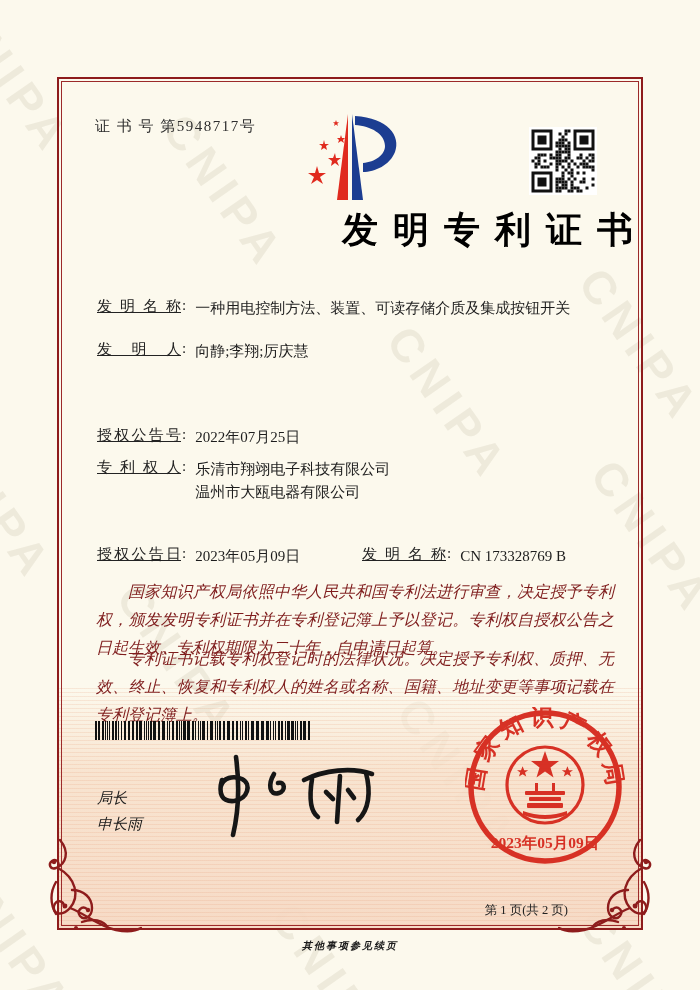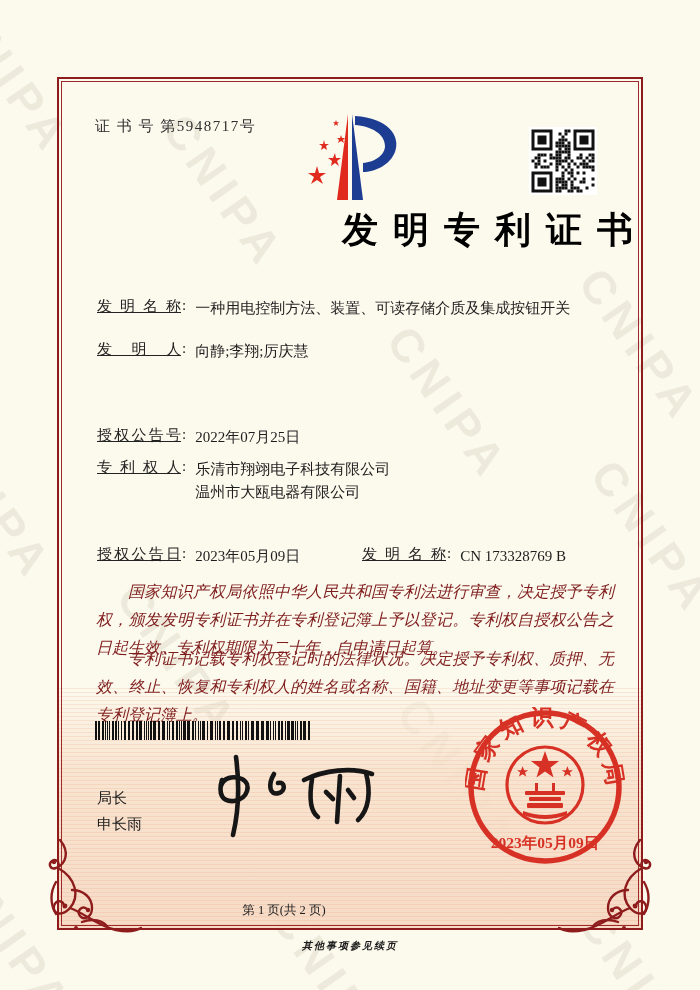--- a/index.html
+++ b/index.html
@@ -36,26 +36,26 @@
        vertical-align:top;color:#232323;text-decoration:underline;}
   .colon{display:inline-block;margin:0 9px 0 1px;vertical-align:top;}
   .val{display:inline-block;vertical-align:top;white-space:pre-line;line-height:23px;max-width:420px;}
 
   .para{position:absolute;left:96px;width:518px;font-size:16px;line-height:28px;color:#7f1d1d;
         font-style:italic;text-indent:2em;text-align:justify;}
 
   .barcode{position:absolute;left:95px;top:721px;}
 
   .director{position:absolute;left:97px;top:785px;font-family:"Liberation Sans",sans-serif;
-            font-size:15px;color:#1b1b1b;line-height:26px;}
+            font-size:15px;color:#1b1b1b;line-height:26px;font-style:italic;}
   .signature{position:absolute;left:200px;top:752px;}
 
   .seal{position:absolute;left:465px;top:707px;z-index:6;mix-blend-mode:multiply;opacity:.95;}
 
-  .pageinfo{position:absolute;left:0;top:902px;width:568px;text-align:center;
+  .pageinfo{position:absolute;left:0;top:902px;width:568px;text-align:right;
             font-size:12.5px;color:#222;}
   .contnote{position:absolute;left:0;top:939px;width:700px;text-align:center;
             font-size:10px;color:#1c1c1c;font-style:italic;letter-spacing:2px;font-weight:bold;}
 </style>
 </head>
 <body>
 
 <div id="page">
 
   <div class="wm" style="left:-18px;top:-10px">CNIPA</div>

